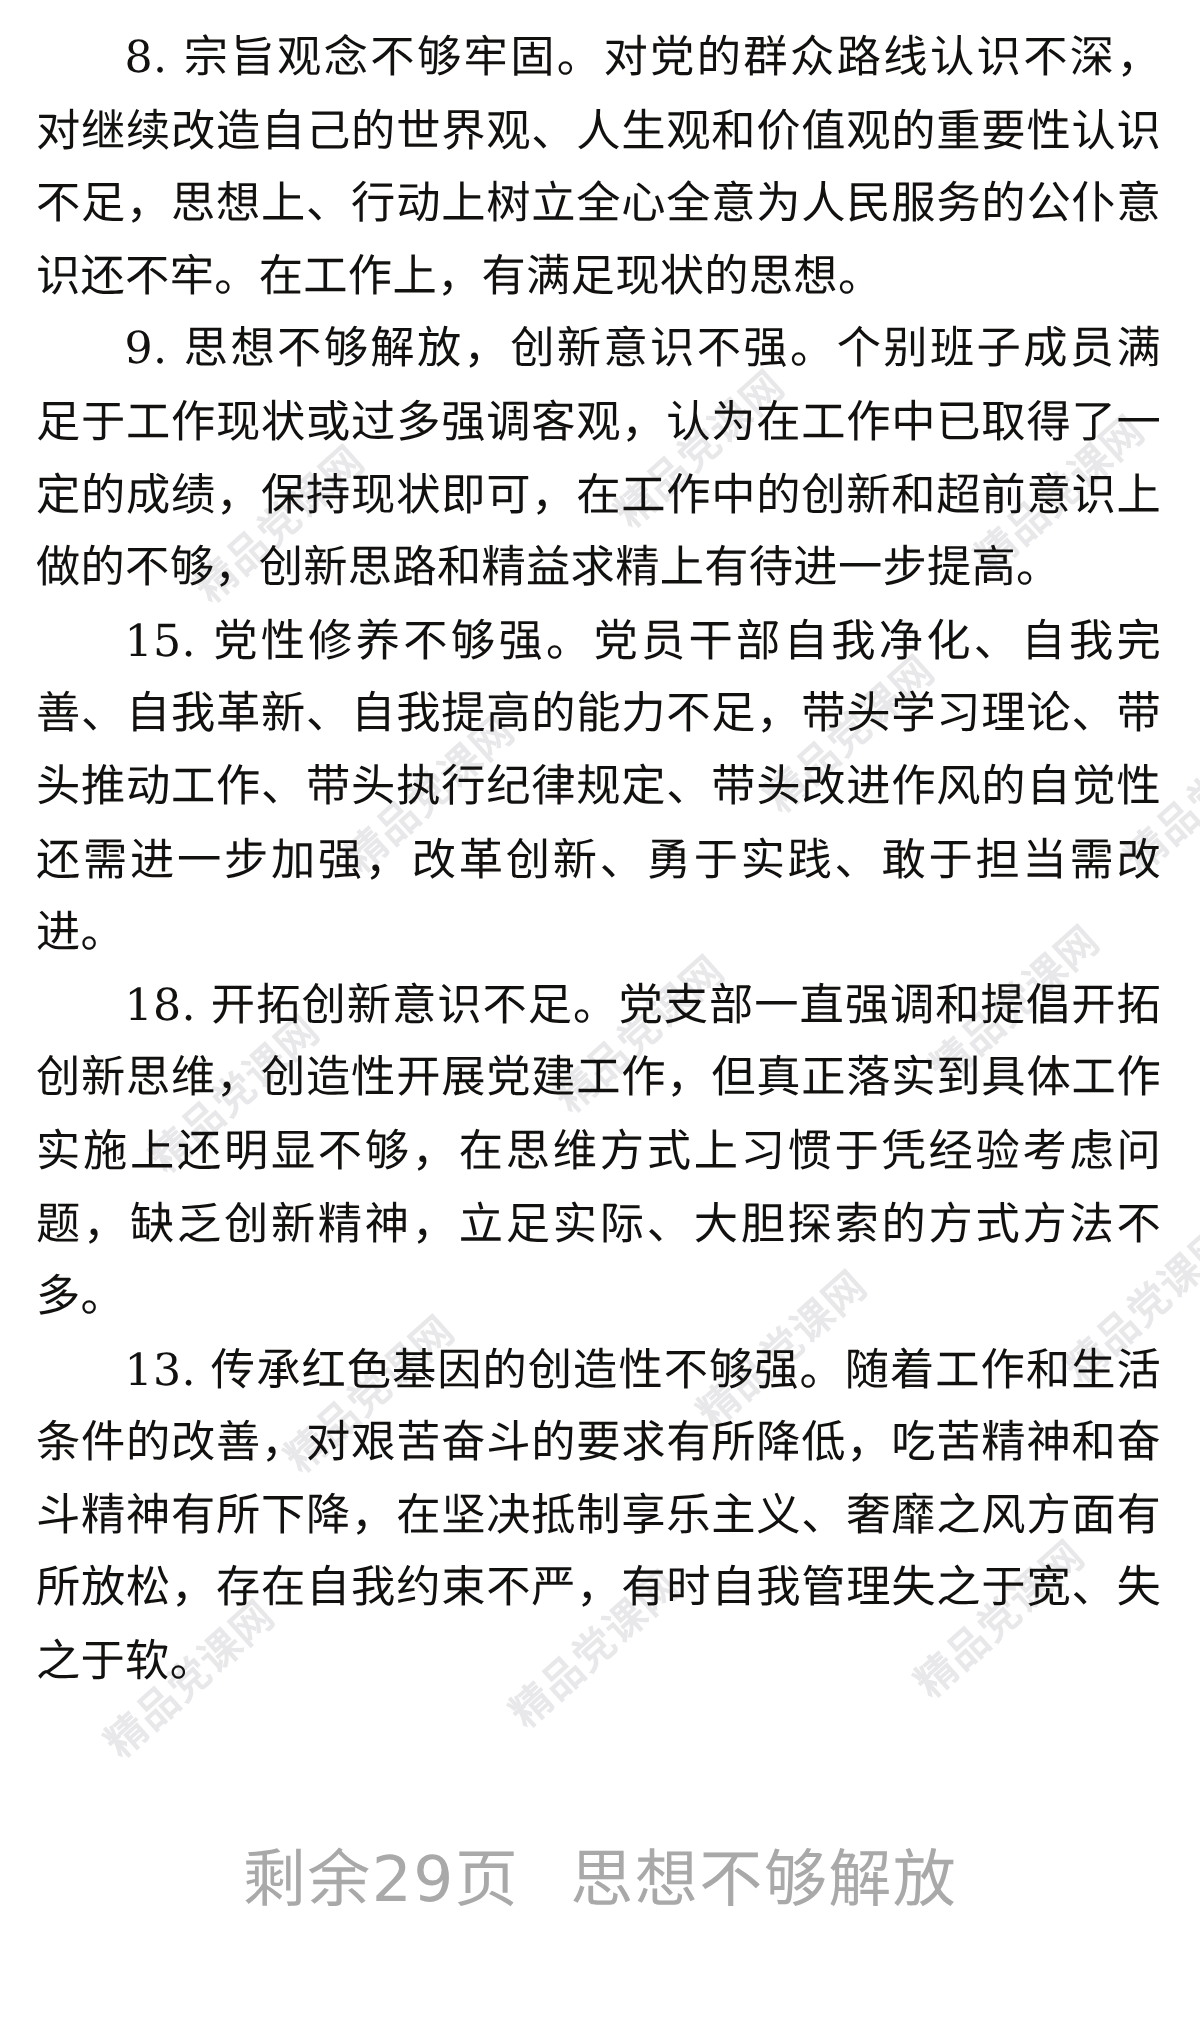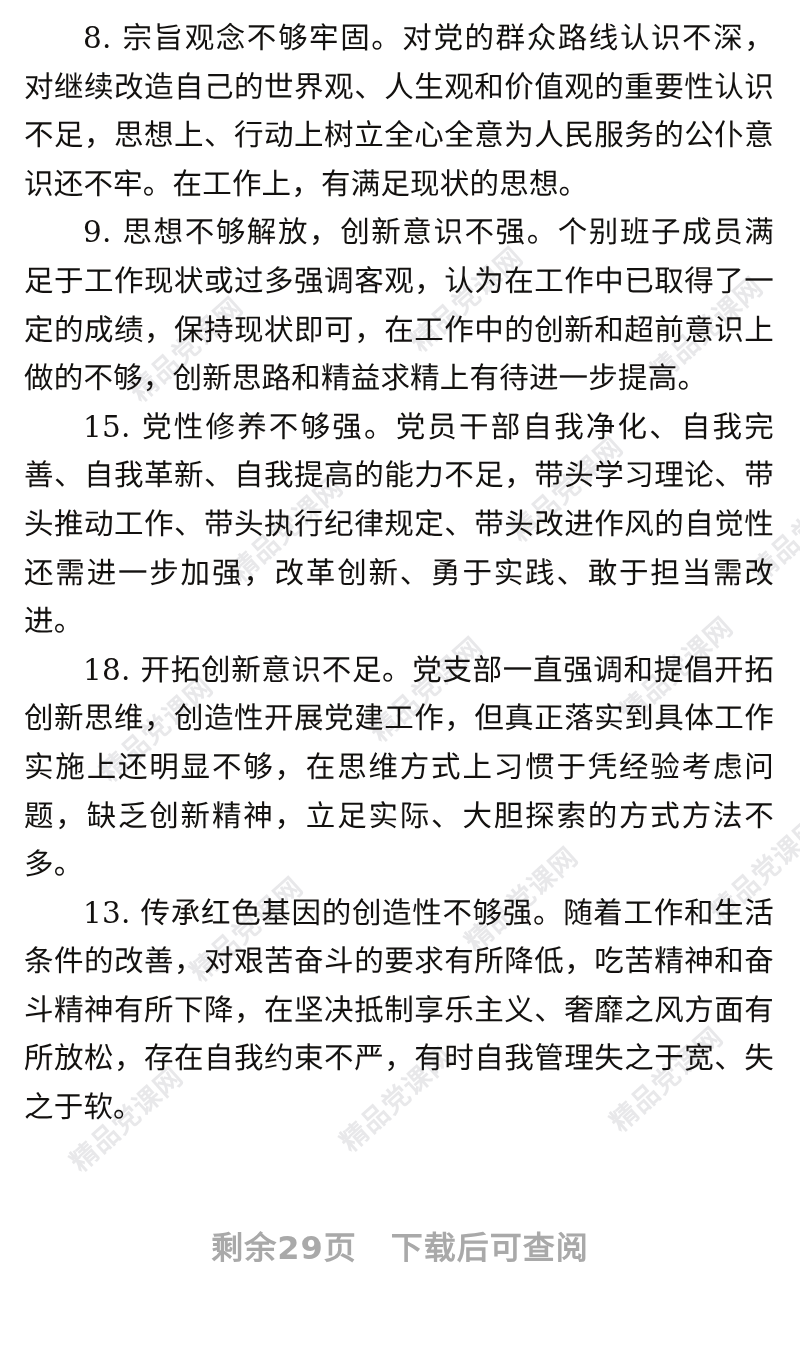--- a/index.html
+++ b/index.html
@@ -70,22 +70,22 @@
     right: 0;
     top: 1232px;
     z-index: 3;
     display: flex;
     align-items: center;
     justify-content: center;
     gap: 34px;
   }
   .footer-banner span {
     font-family: "DejaVu Sans", "Liberation Sans", sans-serif;
-    font-size: 32px;
-    font-weight: bold;
+    font-size: 42px;
+    font-weight: normal;
     color: #a9a9a9;
     letter-spacing: 1px;
     line-height: 1;
   }
 </style>
 </head>
 <body>
 
 <div class="page">
 
@@ -110,16 +110,16 @@
   <div class="doc-body" id="doc-body">
       <p class="para">8. 宗旨观念不够牢固。对党的群众路线认识不深，对继续改造自己的世界观、人生观和价值观的重要性认识不足，思想上、行动上树立全心全意为人民服务的公仆意识还不牢。在工作上，有满足现状的思想。</p>
       <p class="para">9. 思想不够解放，创新意识不强。个别班子成员满足于工作现状或过多强调客观，认为在工作中已取得了一定的成绩，保持现状即可，在工作中的创新和超前意识上做的不够，创新思路和精益求精上有待进一步提高。</p>
       <p class="para">15. 党性修养不够强。党员干部自我净化、自我完善、自我革新、自我提高的能力不足，带头学习理论、带头推动工作、带头执行纪律规定、带头改进作风的自觉性还需进一步加强，改革创新、勇于实践、敢于担当需改进。</p>
       <p class="para">18. 开拓创新意识不足。党支部一直强调和提倡开拓创新思维，创造性开展党建工作，但真正落实到具体工作实施上还明显不够，在思维方式上习惯于凭经验考虑问题，缺乏创新精神，立足实际、大胆探索的方式方法不多。</p>
       <p class="para">13. 传承红色基因的创造性不够强。随着工作和生活条件的改善，对艰苦奋斗的要求有所降低，吃苦精神和奋斗精神有所下降，在坚决抵制享乐主义、奢靡之风方面有所放松，存在自我约束不严，有时自我管理失之于宽、失之于软。</p>
     </div>
 
   <div class="footer-banner">
     <span>剩余29页</span>
-    <span>下载后可查阅</span>
+    <span>思想不够解放</span>
   </div>
 
 </div>
 
 </body></html>

